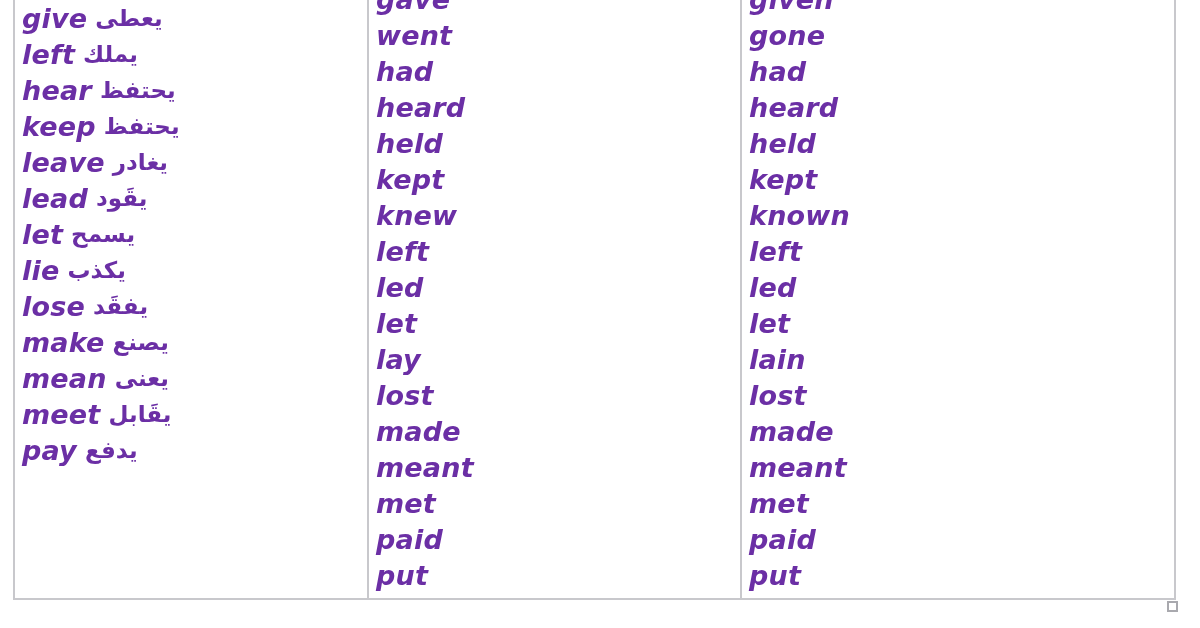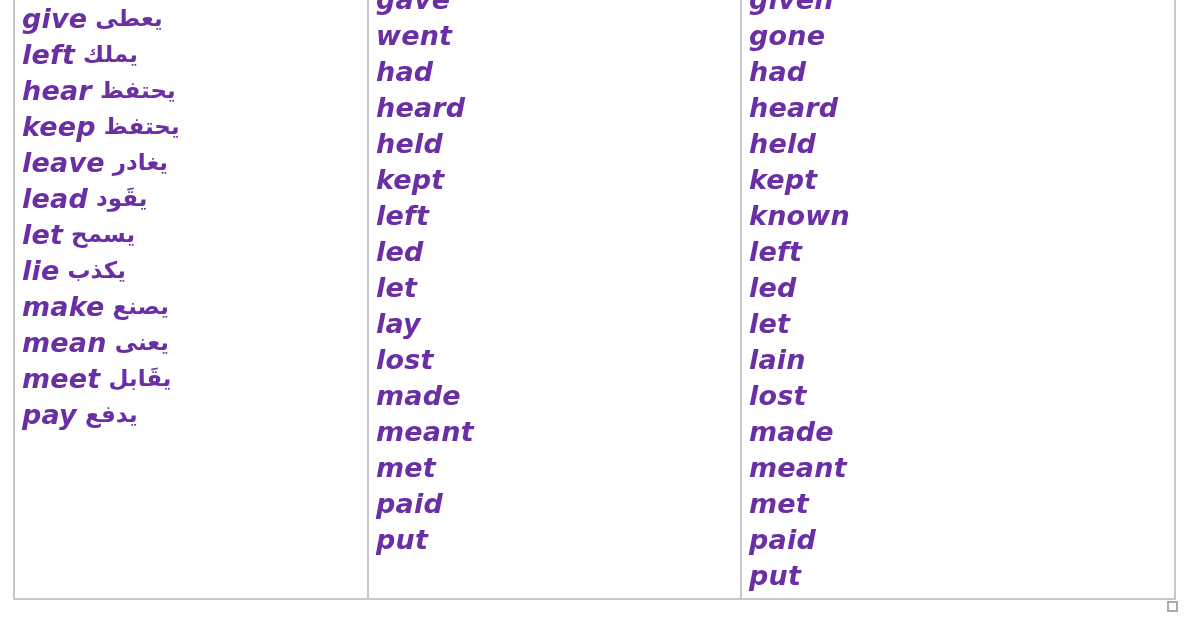--- a/index.html
+++ b/index.html
@@ -100,32 +100,34 @@
 
     <div class="col col-infinitive">
         <div class="cell"><span class="en">give</span><span class="ar">يعطى</span></div>
         <div class="cell"><span class="en">left</span><span class="ar">يملك</span></div>
         <div class="cell"><span class="en">hear</span><span class="ar">يحتفظ</span></div>
         <div class="cell"><span class="en">keep</span><span class="ar">يحتفظ</span></div>
         <div class="cell"><span class="en">leave</span><span class="ar">يغادر</span></div>
         <div class="cell"><span class="en">lead</span><span class="ar">يقَود</span></div>
         <div class="cell"><span class="en">let</span><span class="ar">يسمح</span></div>
         <div class="cell"><span class="en">lie</span><span class="ar">يكذب</span></div>
+        <div class="cell"><span class="en">lose</span><span class="ar">يفقَد</span></div>
         <div class="cell"><span class="en">make</span><span class="ar">يصنع</span></div>
         <div class="cell"><span class="en">mean</span><span class="ar">يعنى</span></div>
         <div class="cell"><span class="en">meet</span><span class="ar">يقَابل</span></div>
         <div class="cell"><span class="en">pay</span><span class="ar">يدفع</span></div>
       </div>
     <div class="col col-past">
         <div class="cell">gave</div>
         <div class="cell">went</div>
         <div class="cell">had</div>
         <div class="cell">heard</div>
         <div class="cell">held</div>
         <div class="cell">kept</div>
+        <div class="cell">knew</div>
         <div class="cell">left</div>
         <div class="cell">led</div>
         <div class="cell">let</div>
         <div class="cell">lay</div>
         <div class="cell">lost</div>
         <div class="cell">made</div>
         <div class="cell">meant</div>
         <div class="cell">met</div>
         <div class="cell">paid</div>
         <div class="cell">put</div>

